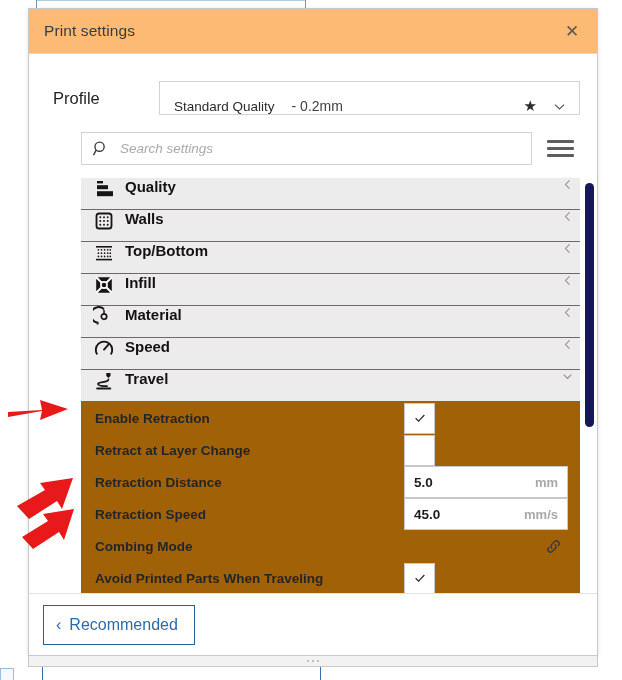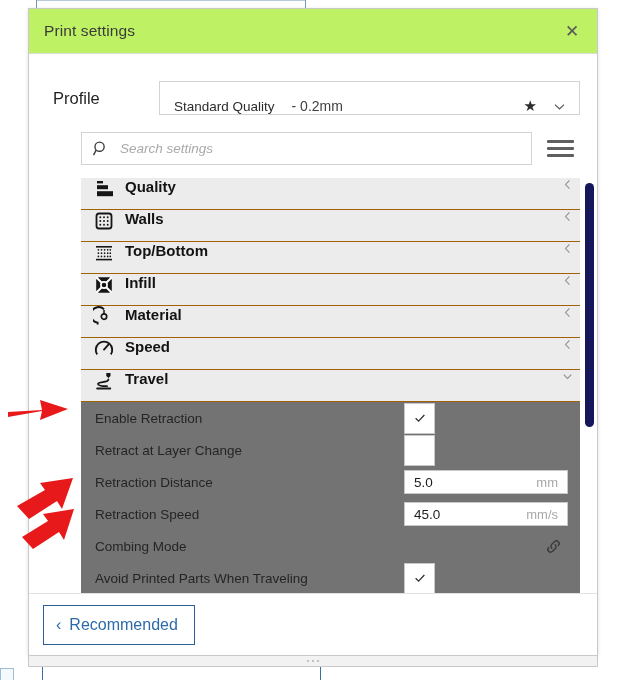--- a/index.html
+++ b/index.html
@@ -42,21 +42,21 @@
     left:28px; top:8px;
     width:570px; height:648px;
     background:#ffffff;
     border:1px solid #c9c9c9;
     box-shadow:0 1px 4px rgba(0,0,0,0.12);
     box-sizing:border-box;
     display:flex; flex-direction:column;
   }
   .dlg-header {
     height:45px; min-height:45px;
-    background:#bef264;
+    background:#fdba74;
     border-bottom:1px solid #dcdcdc;
     display:flex; align-items:center;
     padding:0 14px 0 15px;
     box-sizing:border-box;
   }
   .dlg-title {
     font-size:15.5px; color:#3b3b3b; letter-spacing:0.1px;
     flex:1;
   }
   .dlg-close {
@@ -128,32 +128,32 @@
   }
   .cat-icon {
     width:30px; min-width:30px; display:flex; align-items:center; justify-content:center;
     margin-right:6px;
   }
   .cat-label { flex:1; font-size:15px; font-weight:bold; color:#131313; }
   .cat-chevron { width:22px; display:flex; align-items:center; justify-content:center; color:#8d8d8d; }
 
   .set-row {
     height:32px; display:flex; align-items:center; padding:0 10px 0 14px;
-    box-sizing:border-box; background:#737373;
+    box-sizing:border-box; background:#a16207;font-weight:bold;
   }
   .set-label { font-size:13.5px; color:#252525; flex:1; }
   .set-link { width:26px; display:flex; align-items:center; justify-content:center; margin-right:4px; }
   .set-control { width:166px; display:flex; justify-content:flex-start; }
 
   .checkbox {
     width:29px; height:29px; border:1px solid #c8c8c8; background:#ffffff;
     display:flex; align-items:center; justify-content:center; cursor:pointer;
   }
   .textfield {
-    width:164px; height:24px; border:1px solid #c8c8c8; background:#ffffff;
+    width:164px; height:32px; border:1px solid #c8c8c8; background:#ffffff;
     display:flex; align-items:center; padding:0 9px; box-sizing:border-box; cursor:text;
   }
   .tf-value { font-size:13.5px; color:#1d1d1d; flex:1; }
   .tf-unit { font-size:13px; color:#a8a8a8; }
   .dropdown {
     width:164px; height:28px; border:1px solid #c8c8c8; background:#ffffff;
     display:flex; align-items:center; padding:0 8px 0 10px; box-sizing:border-box; cursor:pointer;
   }
   .dd-value { font-size:13.5px; color:#1d1d1d; flex:1; }
 

